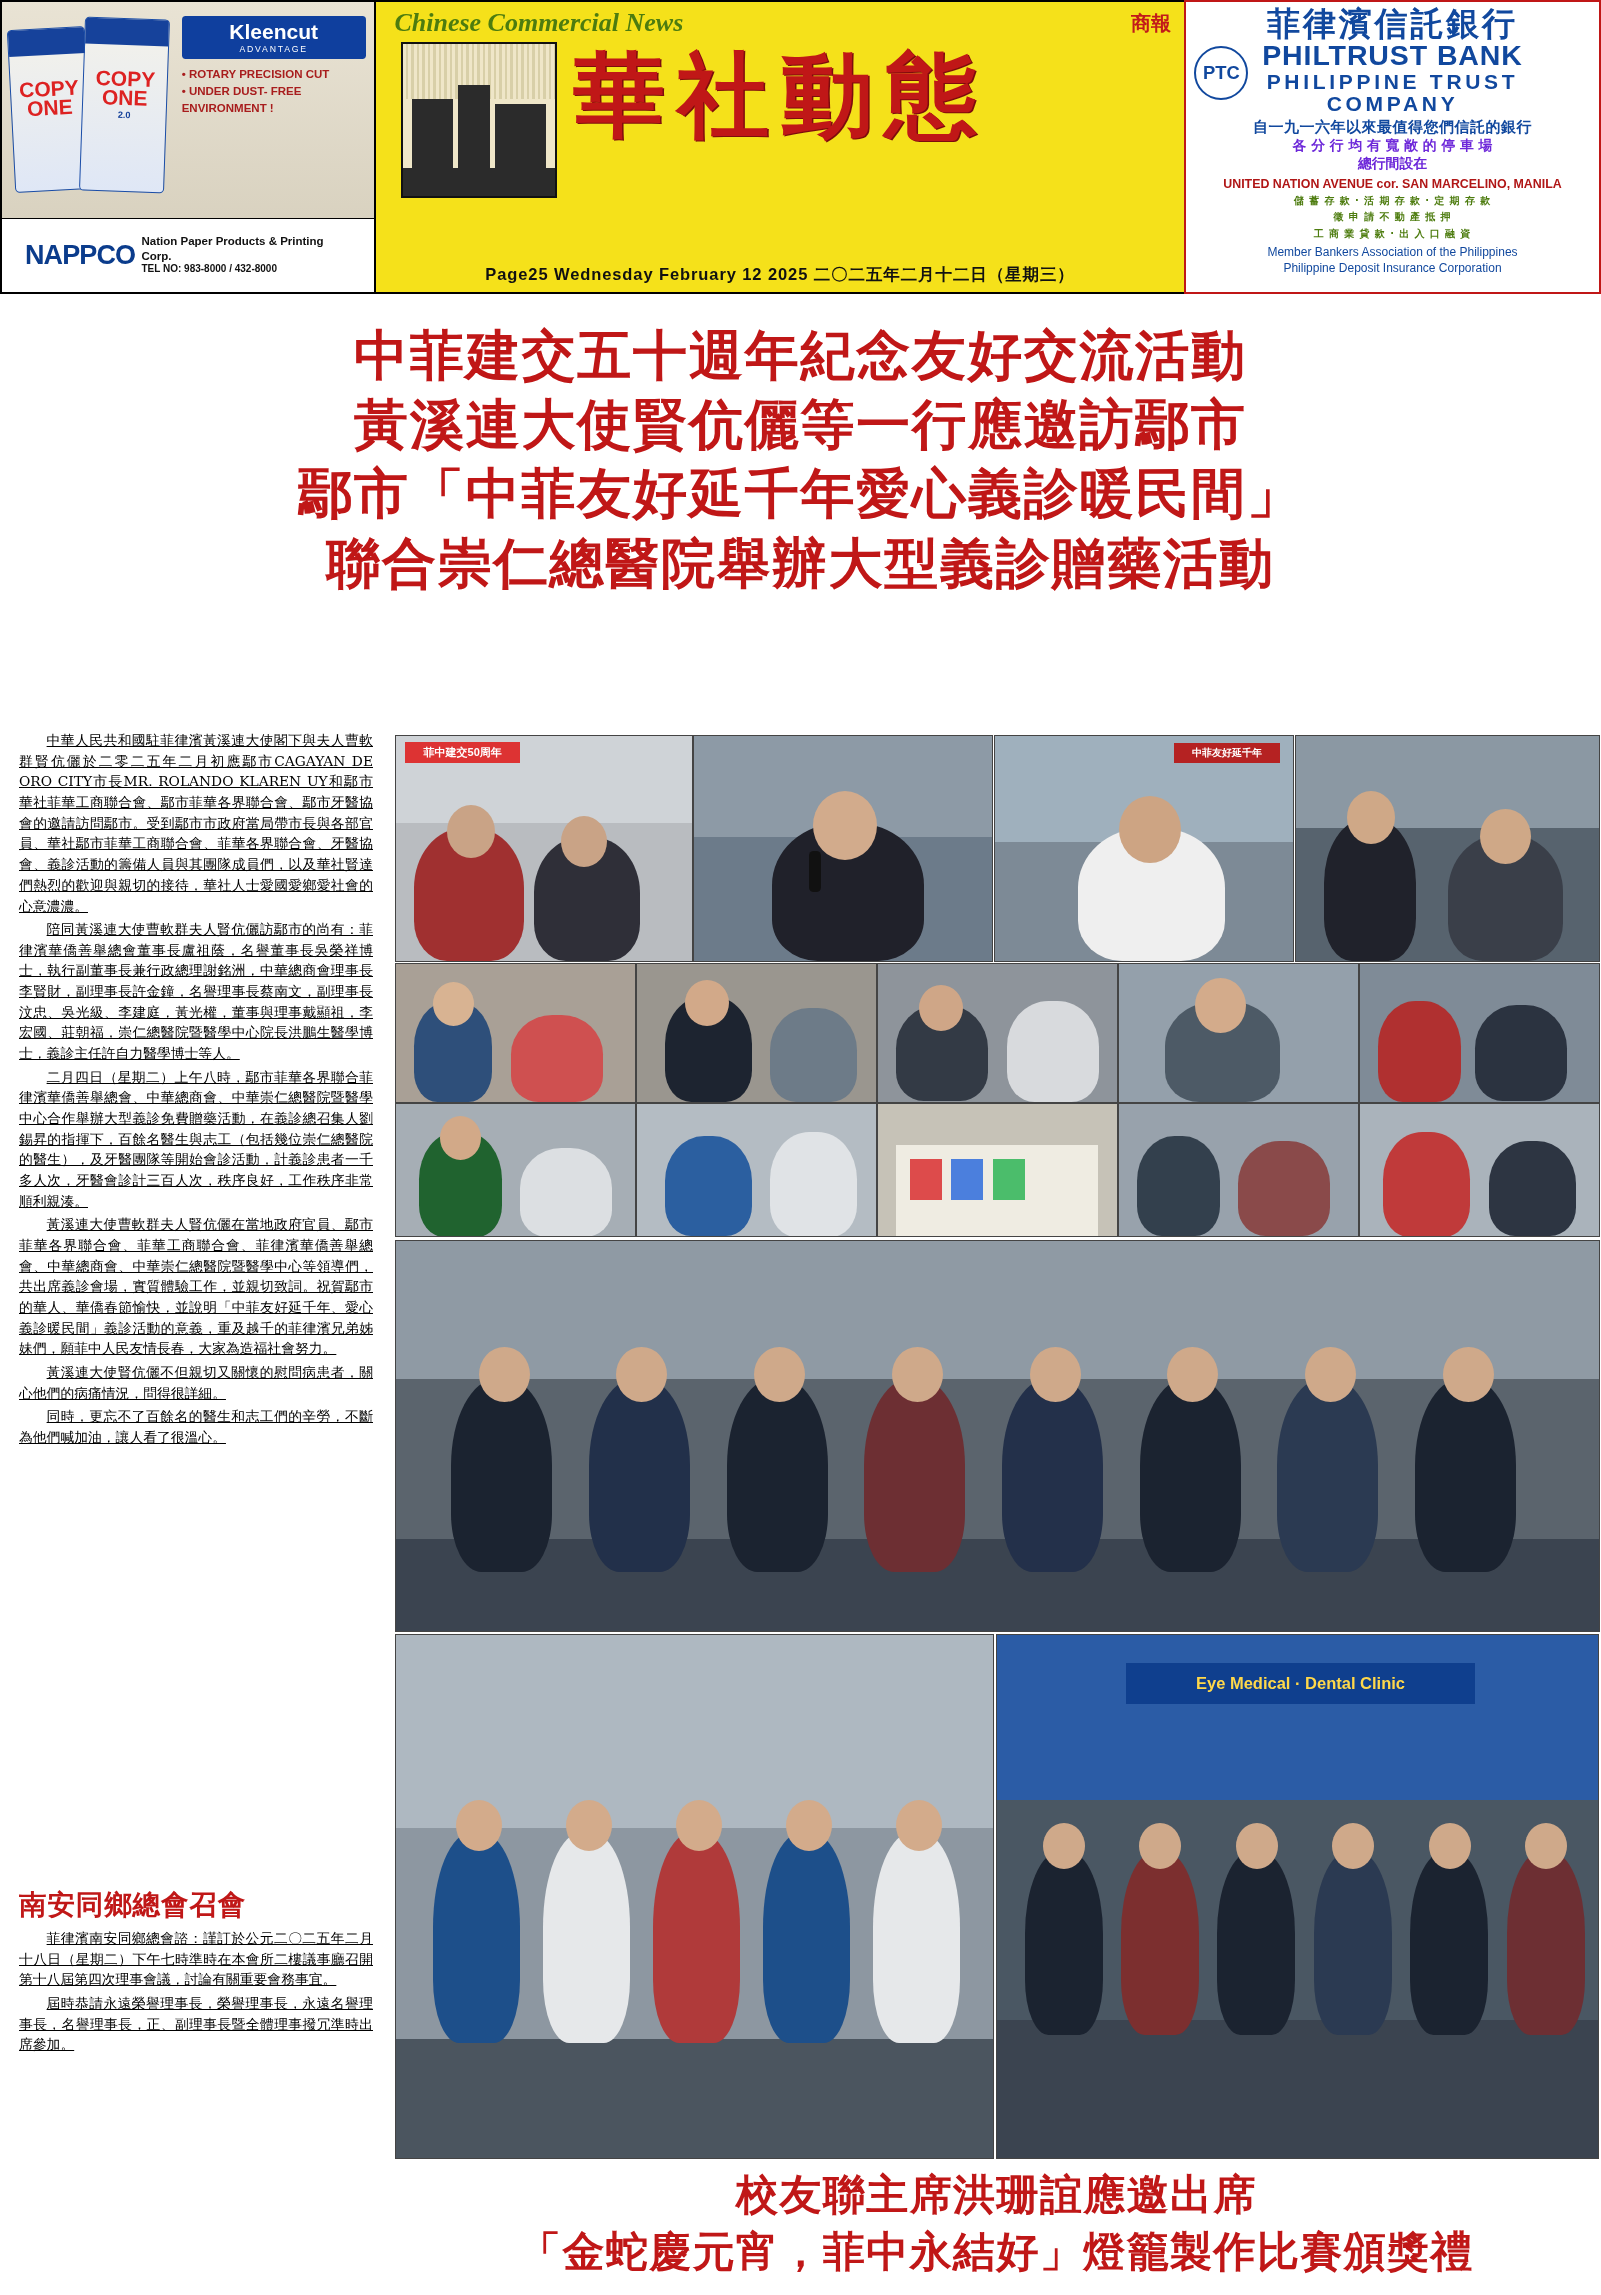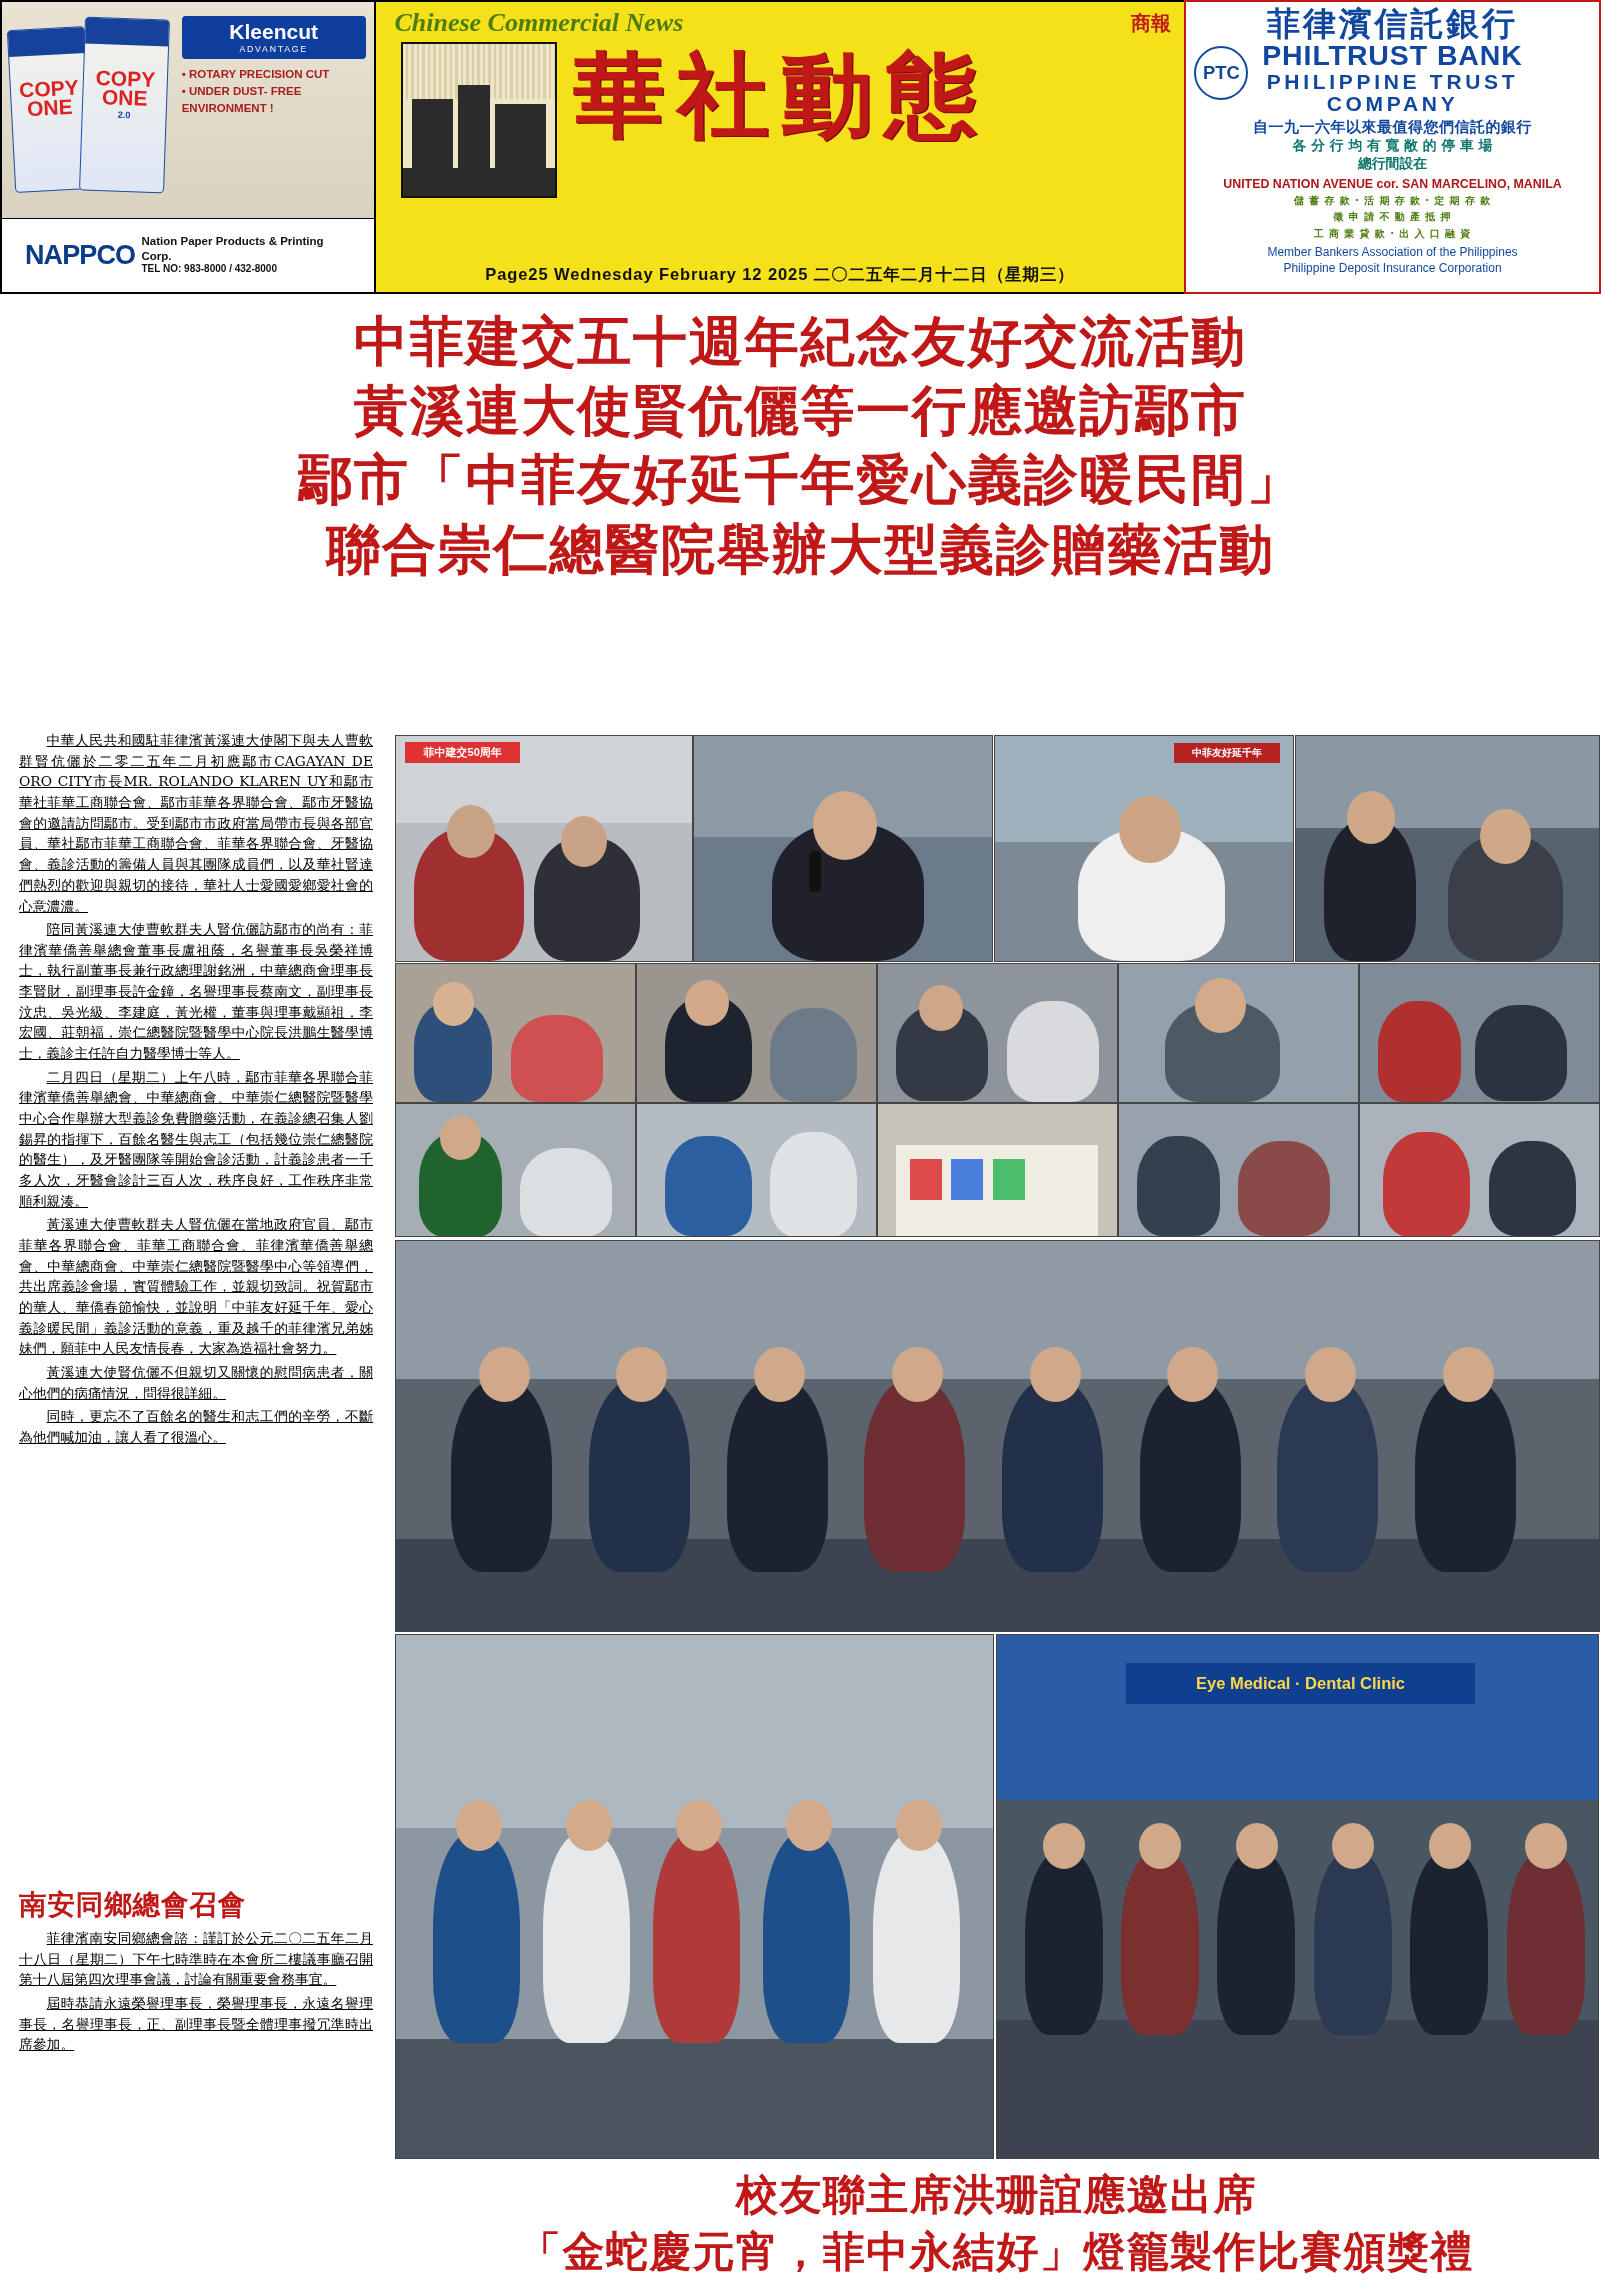--- a/index.html
+++ b/index.html
@@ -35,28 +35,28 @@
   .eng-sky{position:absolute;left:0;top:0;right:0;height:55px;background:repeating-linear-gradient(90deg,#efe6c8 0 2.8px,#d8cfa8 2.8px 5.5px);}
   .eng-b{position:absolute;background:#2b2b2b;}
   .dateline{position:absolute;left:0;right:0;bottom:6.4px;text-align:center;font-size:16.5px;font-weight:bold;color:#111;letter-spacing:0.9px;}
   .dateline .cn{font-family:"DejaVu Sans",sans-serif;}
 
   .mh-right{width:417px;height:294px;border:2.8px solid #c01717;box-sizing:border-box;background:#fff;padding:4.6px 5.5px;position:relative;}
   .ptb-cn{text-align:center;font-family:"DejaVu Serif",serif;font-weight:bold;font-size:33px;color:#11489e;letter-spacing:2.8px;line-height:1;}
   .ptb-en{text-align:center;font-weight:bold;font-size:28.5px;color:#11489e;letter-spacing:0.9px;line-height:1.05;margin-top:1.8px;}
   .ptb-en small{display:block;font-size:21px;letter-spacing:3.7px;}
   .ptb-line{text-align:center;font-family:"DejaVu Sans",sans-serif;font-weight:bold;font-size:15px;color:#11489e;margin-top:2.8px;letter-spacing:0.5px;}
-  .ptb-line2{text-align:center;font-family:"DejaVu Sans",sans-serif;font-weight:bold;font-size:13.8px;color:#0f766e;}
+  .ptb-line2{text-align:center;font-family:"DejaVu Sans",sans-serif;font-weight:bold;font-size:13.8px;color:#6d28d9;}
   .ptb-addr{text-align:center;font-weight:bold;font-size:12.4px;color:#b01616;margin-top:3.7px;}
   .ptb-serv{text-align:center;font-family:"DejaVu Sans",sans-serif;font-weight:bold;font-size:10px;color:#4d7c0f;letter-spacing:0.9px;margin-top:2.8px;}
   .ptb-foot{text-align:center;font-weight:normal;font-size:12px;color:#11489e;line-height:1.3;margin-top:4px;}
   .ptb-logo{position:absolute;left:8.3px;top:44px;width:50px;height:50px;border-radius:50%;border:2.8px solid #11489e;display:flex;align-items:center;justify-content:center;font-weight:bold;font-size:18.4px;color:#11489e;background:#fff;}
 
   
-  .headline{position:absolute;left:0;top:298px;width:1601px;text-align:center;padding-top:9.2px;}
+  .headline{position:absolute;left:0;top:312px;width:1601px;text-align:center;padding-top:9.2px;}
   .headline div{font-family:"DejaVu Serif",serif;font-weight:bold;color:#c01717;font-size:54px;line-height:1.28;letter-spacing:1.8px;white-space:nowrap;}
 
   
   .photos1{position:absolute;left:395px;top:735px;width:1203px;height:500px;}
   .ph{position:absolute;border:1.4px solid #444;background:#9aa6b2;overflow:hidden;}
   .blob{position:absolute;border-radius:45% 45% 30% 30%;}
   .head{position:absolute;border-radius:50%;}
   .banner{position:absolute;background:#d33;color:#fff;font-weight:bold;}
 
   

